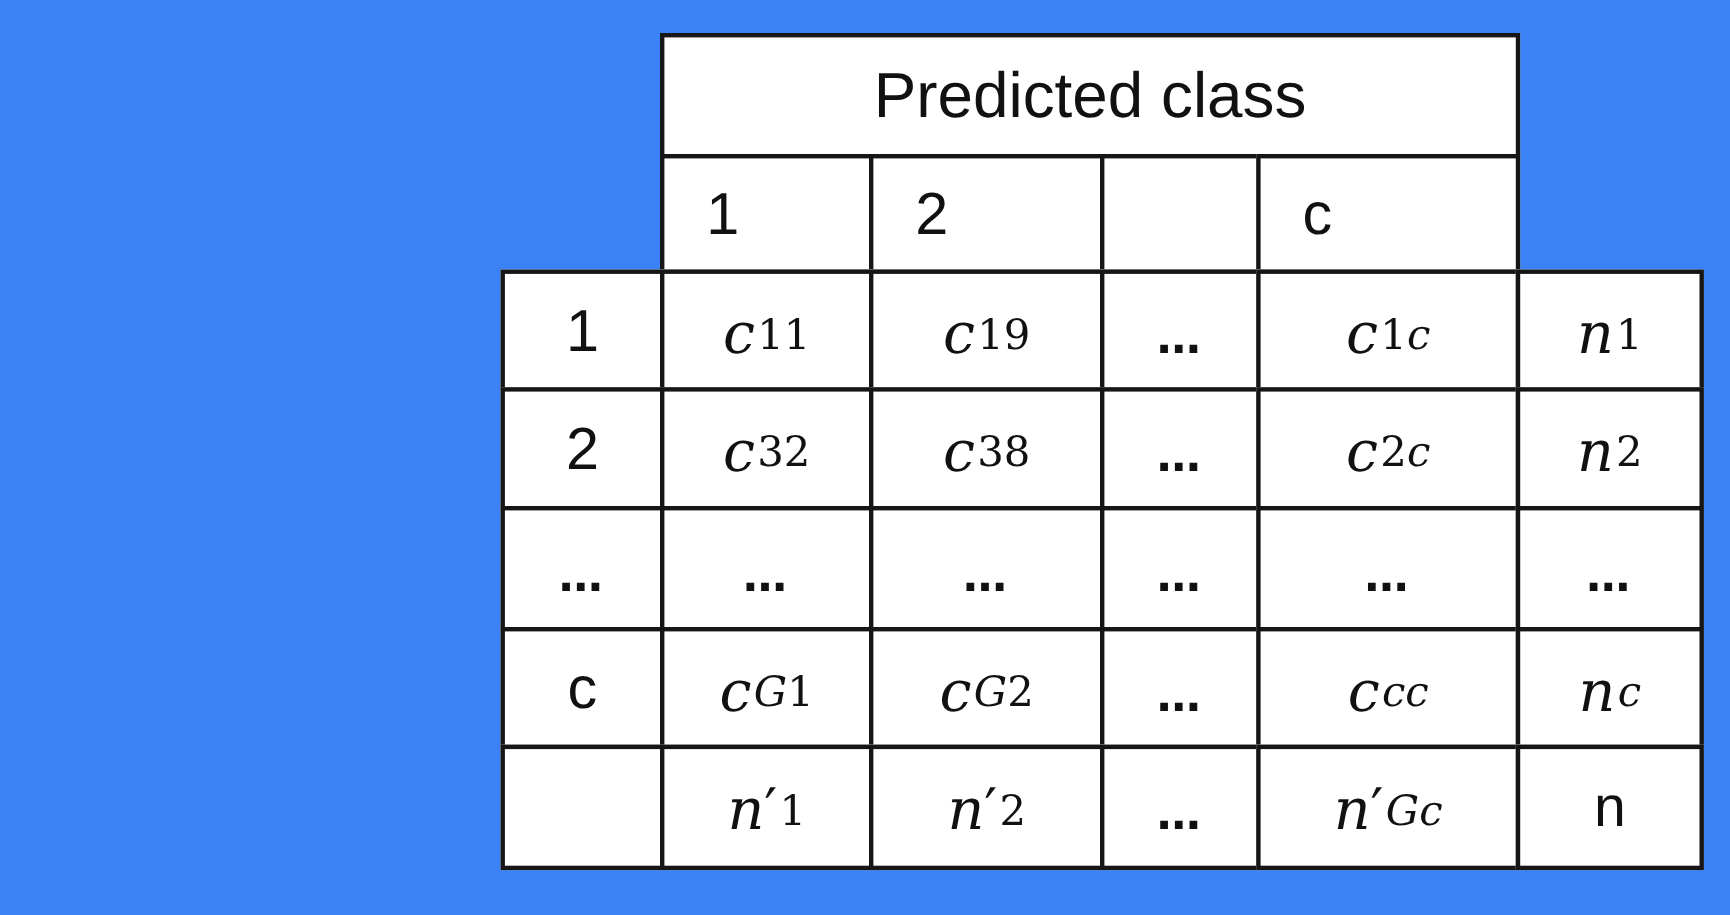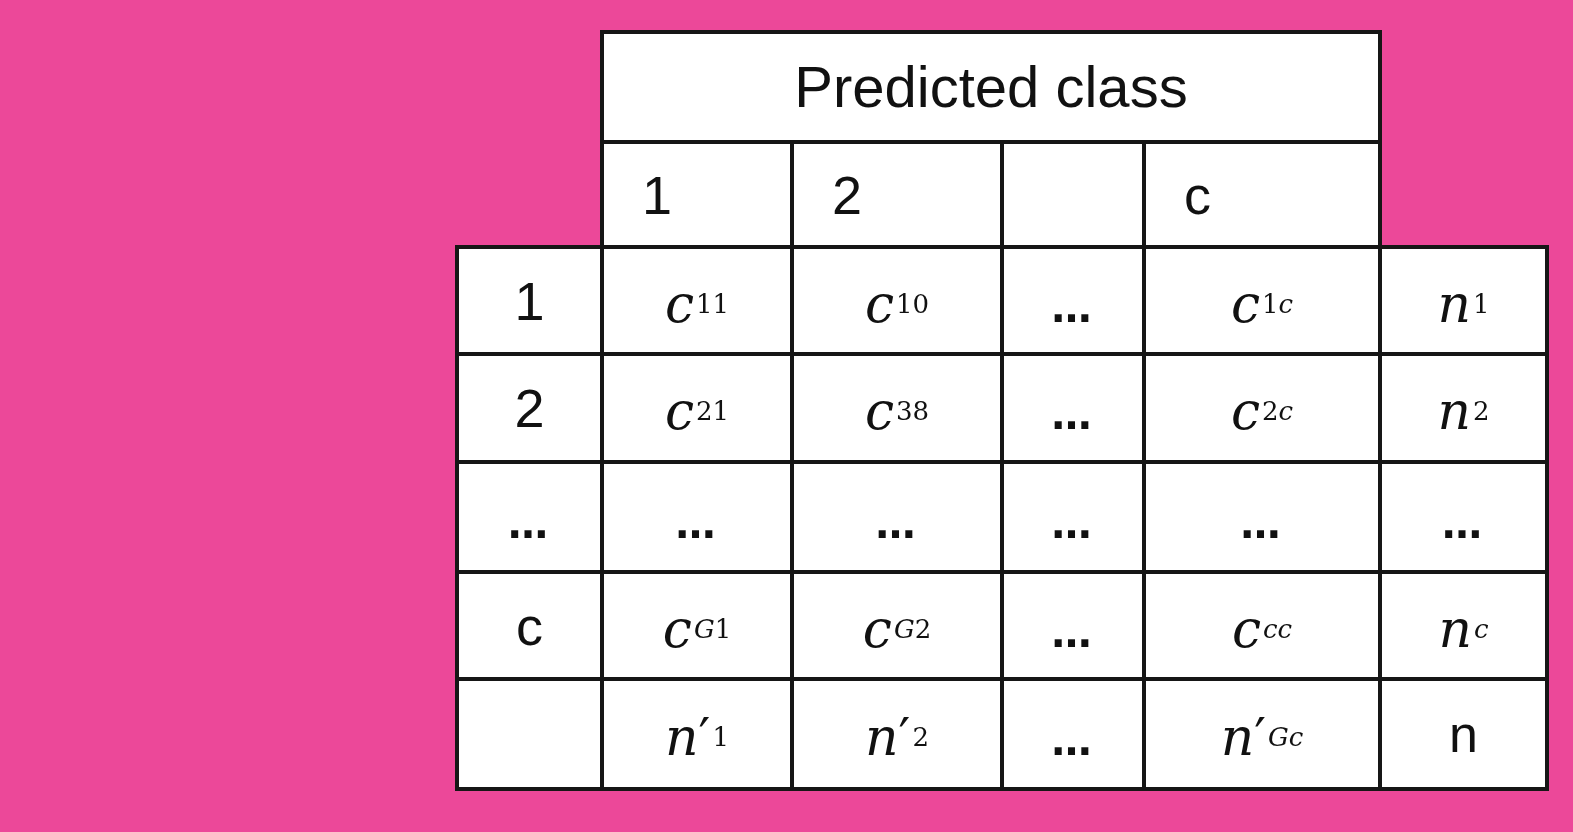--- a/index.html
+++ b/index.html
@@ -1,35 +1,35 @@
 <!DOCTYPE html>
 <html><head>
 <meta charset="utf-8">
 <style>
   html,body { margin:0; padding:0; background:#ffffff; }
   #stage {
-    position:relative; width:1573px; height:832px; background:#ec4899;
+    position:relative; width:1573px; height:832px; background:#3b82f6;
     font-family:"Liberation Sans", sans-serif; color:#111111;
   }
   .cell {
     position:absolute; box-sizing:border-box;
     border:4px solid #161616; background:#ffffff;
     display:flex; align-items:center; justify-content:center;
     line-height:1; white-space:nowrap;
   }
   .hdr  { font-size:58px; }
   .lbl  { font-size:54px; }
   .colhdr { justify-content:flex-start; padding-left:38px; }
   .math {
     font-family:"DejaVu Serif", serif; font-size:52px; font-style:normal;
     padding-top:6px;
   }
   .math i { font-style:italic; }
   .math sub {
-    font-size:26px; vertical-align:-0.32em; line-height:1; margin-left:2px;
+    font-size:38px; vertical-align:-0.32em; line-height:1; margin-left:2px;
   }
   .plainv { font-size:52px; }
   .dots {
     font-family:"DejaVu Sans", sans-serif; font-weight:bold;
     font-size:40px; letter-spacing:3px; padding-top:14px;
   }
 </style>
 </head>
 <body>
 
@@ -48,35 +48,35 @@
   <div class="cell dots" style="left:455px; top:460px; width:149px; height:114px;">…</div>
   <div class="cell lbl" style="left:455px; top:570px; width:149px; height:111px;">c</div>
   <div class="cell lbl" style="left:455px; top:677px; width:149px; height:114px;"></div>
 
   <div class="cell math" style="left:600px;  top:245px; width:194px; height:111px;">
       <i>c</i>
       <sub>11</sub>
     </div>
   <div class="cell math" style="left:790px;  top:245px; width:214px; height:111px;">
       <i>c</i>
-      <sub>10</sub>
+      <sub>19</sub>
     </div>
   <div class="cell dots" style="left:1000px; top:245px; width:146px; height:111px;">…</div>
   <div class="cell math" style="left:1142px; top:245px; width:240px; height:111px;">
       <i>c</i>
       <sub>1<i>c</i></sub>
     </div>
   <div class="cell math" style="left:1378px; top:245px; width:171px; height:111px;">
       <i>n</i>
       <sub>1</sub>
     </div>
 
   <div class="cell math" style="left:600px;  top:352px; width:194px; height:112px;">
       <i>c</i>
-      <sub>21</sub>
+      <sub>32</sub>
     </div>
   <div class="cell math" style="left:790px;  top:352px; width:214px; height:112px;">
       <i>c</i>
       <sub>38</sub>
     </div>
   <div class="cell dots" style="left:1000px; top:352px; width:146px; height:112px;">…</div>
   <div class="cell math" style="left:1142px; top:352px; width:240px; height:112px;">
       <i>c</i>
       <sub>2<i>c</i></sub>
     </div>

